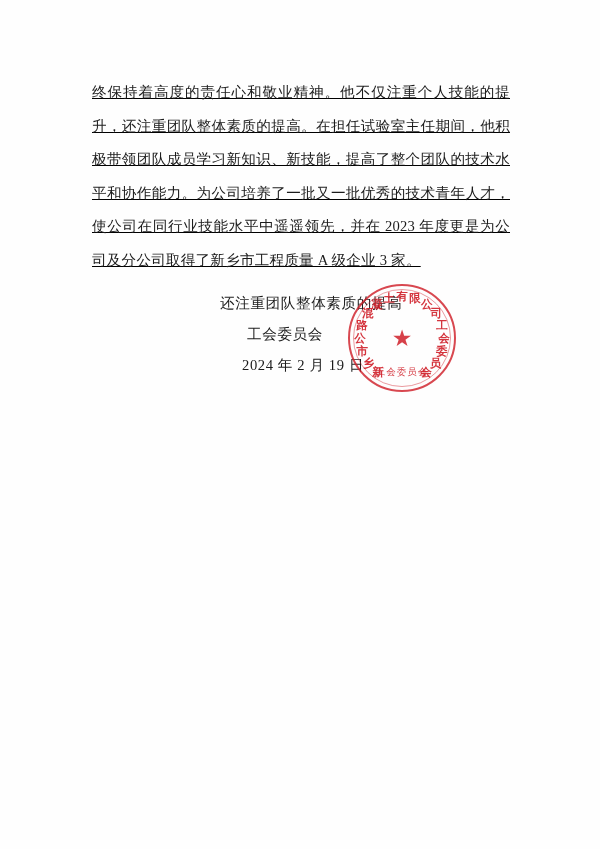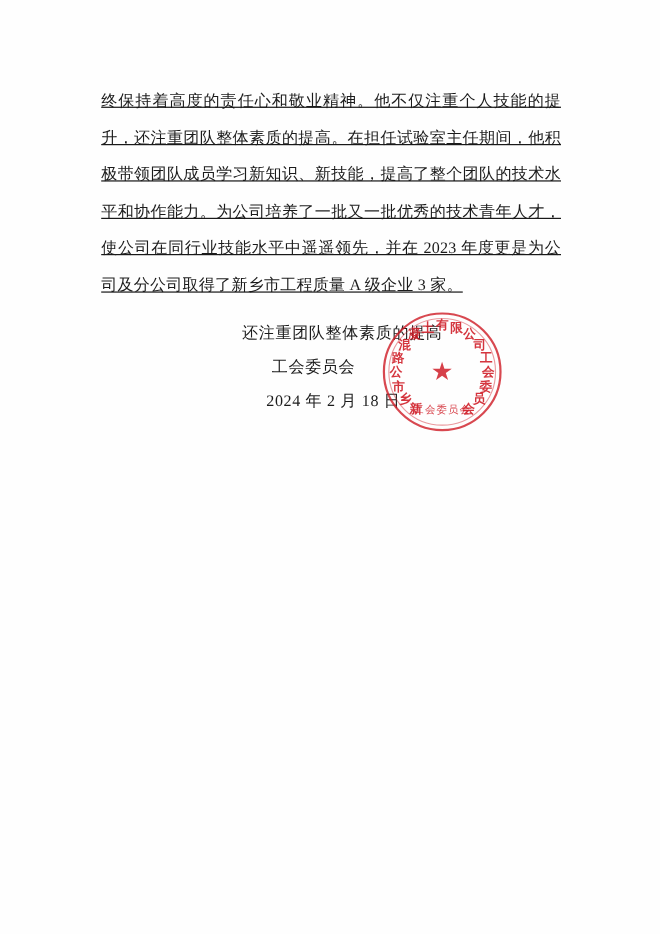--- a/index.html
+++ b/index.html
@@ -128,21 +128,21 @@
 
 <div class="page">
 
   <div class="doc-body">
     <p class="para">终保持着高度的责任心和敬业精神。他不仅注重个人技能的提升，还注重团队整体素质的提高。在担任试验室主任期间，他积极带领团队成员学习新知识、新技能，提高了整个团队的技术水平和协作能力。为公司培养了一批又一批优秀的技术青年人才，使公司在同行业技能水平中遥遥领先，并在 2023 年度更是为公司及分公司取得了新乡市工程质量 A 级企业 3 家。</p>
   </div>
 
   <div class="signature-block">
     <div class="sig-line company">还注重团队整体素质的提高</div>
     <div class="sig-line union">工会委员会</div>
-    <div class="sig-line date">2024 年 2 月 18 日</div>
+    <div class="sig-line date">2024 年 2 月 19 日</div>
   </div>
 
   <div class="seal">
     <div class="seal-ring"></div>
     <div class="seal-ring2"></div>
     <div class="seal-text" id="seal-arc">
         <span style="transform: rotate(-145deg) translate(0px, -42px) rotate(145deg) translate(-50%, -50%);">新</span>
         <span style="transform: rotate(-126.875deg) translate(0px, -42px) rotate(126.875deg) translate(-50%, -50%);">乡</span>
         <span style="transform: rotate(-108.75deg) translate(0px, -42px) rotate(108.75deg) translate(-50%, -50%);">市</span>
         <span style="transform: rotate(-90.625deg) translate(0px, -42px) rotate(90.625deg) translate(-50%, -50%);">公</span>

